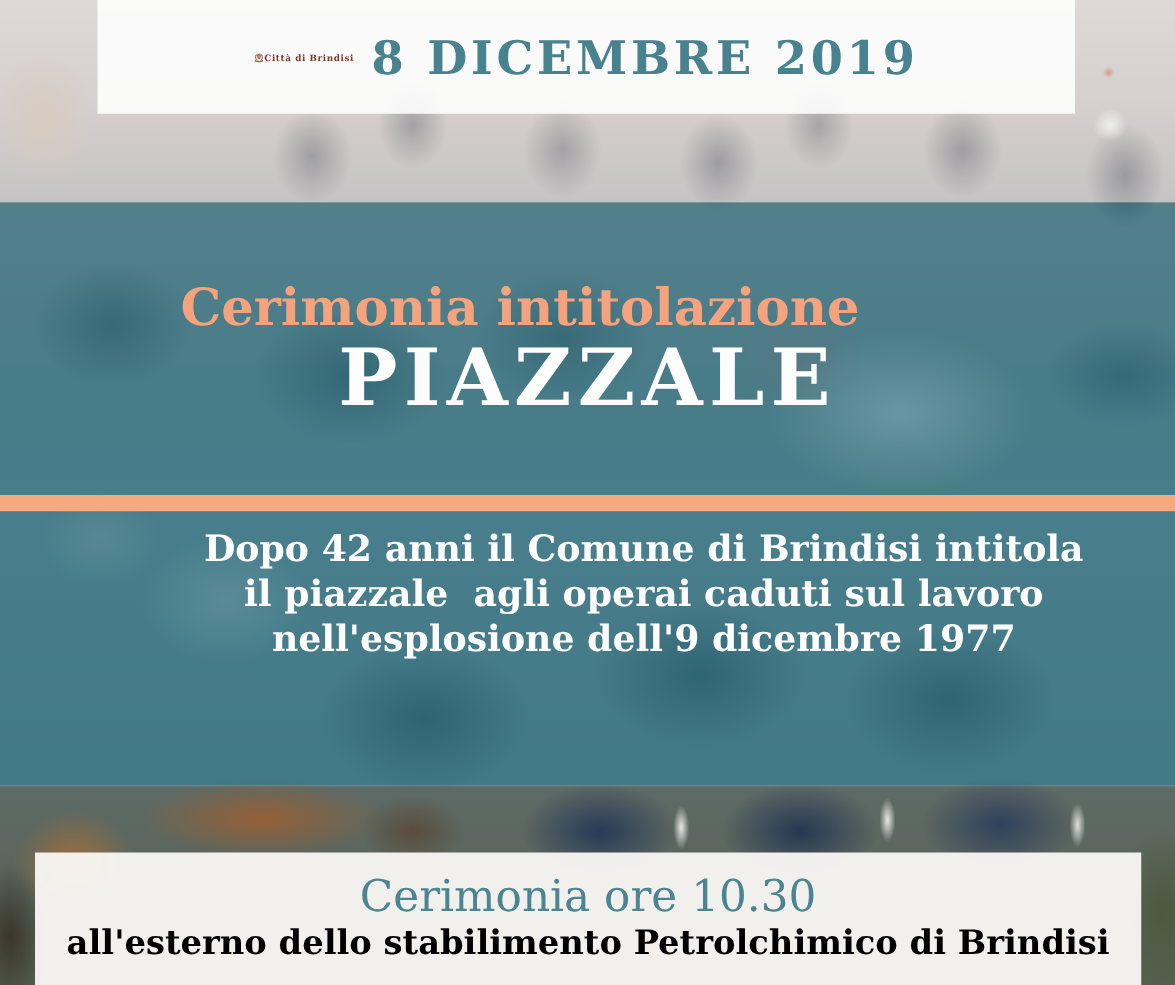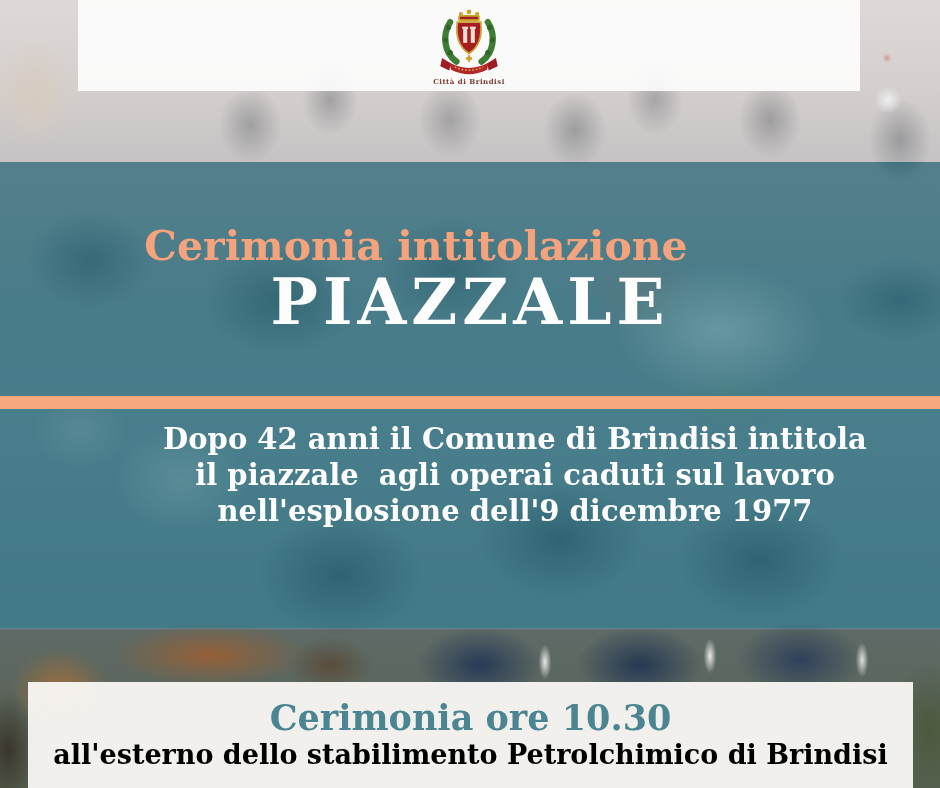--- a/index.html
+++ b/index.html
@@ -59,21 +59,21 @@
                background: rgba(238,234,232,0.52); }
   .teal-wash { position: absolute; left: 0; top: 162px; width: 940px; height: 466px;
                background: rgba(40,112,128,0.62); }
 
   
   .band-top {
     position: absolute; left: 78px; top: 0; width: 782px; height: 91px;
     background: rgba(255,255,255,0.88);
     display: flex; align-items: center; justify-content: center; gap: 14px;
   }
-  .crest { display: flex; flex-direction: column; align-items: center; width: 80px; }
+  .crest { display: flex; flex-direction: row; align-items: center; width: 80px; }
   .crest-caption { font-size: 7px; font-weight: 700; color: #7a3b32; margin-top: 1px;
                    letter-spacing: 0.5px; white-space: nowrap; }
   .date-title {
     color: #47828E; font-size: 37px; font-weight: 700; letter-spacing: 3px;
     white-space: nowrap;
   }
 
   
   .kicker {
     position: absolute; left: 0; top: 222px; width: 832px;
@@ -99,21 +99,21 @@
   }
   .body-line { white-space: pre; }
 
   
   .band-bottom {
     position: absolute; left: 28px; top: 682px; width: 885px; height: 106px;
     background: rgba(251,249,246,0.94);
     display: flex; flex-direction: column; align-items: center;
     padding-top: 16px; box-sizing: border-box;
   }
-  .footer-time     { color: #4A8591; font-size: 35px;  font-weight: 700; line-height: 40px; }
+  .footer-time     { color: #4A8591; font-size: 35px;  font-weight: 400; line-height: 40px; }
   .footer-location { color: #000000; font-size: 27px;  font-weight: 700; line-height: 33px; white-space: nowrap; }
 </style>
 </head>
 <body>
 
 <div class="poster">
 
   <div class="photo"></div>
   <div class="fade-top"></div>
   <div class="teal-wash"></div>
@@ -145,20 +145,21 @@
 
         <path d="M40,55 v7 M36.5,58.5 h7" stroke="#c9a227" stroke-width="2.6"></path>
 
         <path d="M10,58 L20,64 L18,72 L8,67 Z" fill="#9e1d22"></path>
         <path d="M70,58 L60,64 L62,72 L72,67 Z" fill="#9e1d22"></path>
         <path d="M18,63 Q40,75 62,63 L60,71 Q40,81 20,71 Z" fill="#b3262a"></path>
         <path d="M24,68 Q40,75 56,68" stroke="#e0b84e" stroke-width="1.4" fill="none" stroke-dasharray="2 2"></path>
       </svg>
       <div class="crest-caption">Città di Brindisi</div>
     </div>
+    <div class="date-title">8 DICEMBRE 2019</div>
   </div>
 
   <div class="kicker">Cerimonia intitolazione</div>
   <div class="title-main">PIAZZALE</div>
   <div class="divider"></div>
 
   <div class="body-text">
     <div class="body-line">Dopo 42 anni il Comune di Brindisi intitola</div>
     <div class="body-line">il piazzale  agli operai caduti sul lavoro</div>
     <div class="body-line">nell'esplosione dell'9 dicembre 1977</div>

